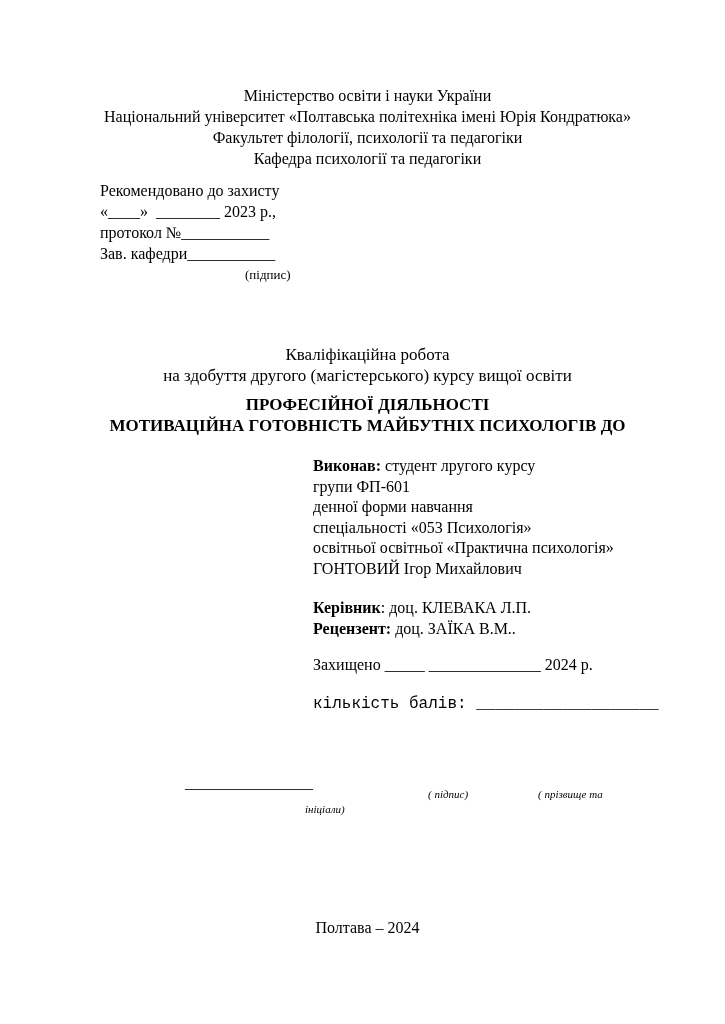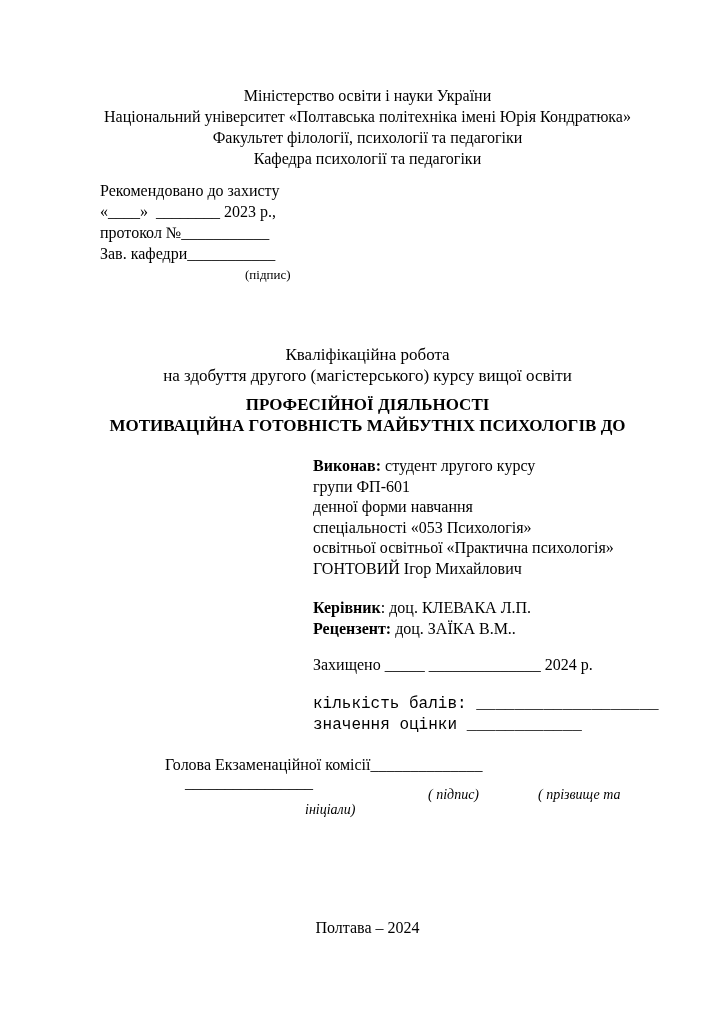--- a/index.html
+++ b/index.html
@@ -77,21 +77,21 @@
     top: 754px;
   }
   .committee-blank {
     position: absolute;
     left: 185px;
     top: 772px;
   }
   .caption {
     position: absolute;
     font-style: italic;
-    font-size: 14px;
+    font-size: 11px;
     line-height: 13px;
   }
   .caption-signature { left: 428px; top: 788px; }
   .caption-surname   { left: 538px; top: 788px; }
   .caption-initials  { left: 305px; top: 803px; }
   .footer-block { top: 917px; }
   .bold { font-weight: bold; }
 </style>
 </head>
 <body>
@@ -136,24 +136,22 @@
     <div class="line"><span class="bold">Керівник</span><span>: доц. КЛЕВАКА Л.П.</span></div>
     <div class="line"><span class="bold">Рецензент:</span><span> доц. ЗАЇКА В.М..</span></div>
   </div>
 
   <div class="defense-block">
     <div class="line">Захищено _____ ______________ 2024 р.</div>
   </div>
 
   <div class="grade-block">
     <div class="line">кількість балів: ___________________</div>
-    <div class="line">значення оцінки ____________</div>
   </div>
 
-  <div class="committee-head line">Голова Екзаменаційної комісії______________</div>
   <div class="committee-blank line">________________</div>
   <div class="caption caption-signature">( підпис)</div>
   <div class="caption caption-surname">( прізвище та</div>
   <div class="caption caption-initials">ініціали)</div>
 
   <div class="center-block footer-block">
     <div class="line">Полтава – 2024</div>
   </div>
 
 </div>

